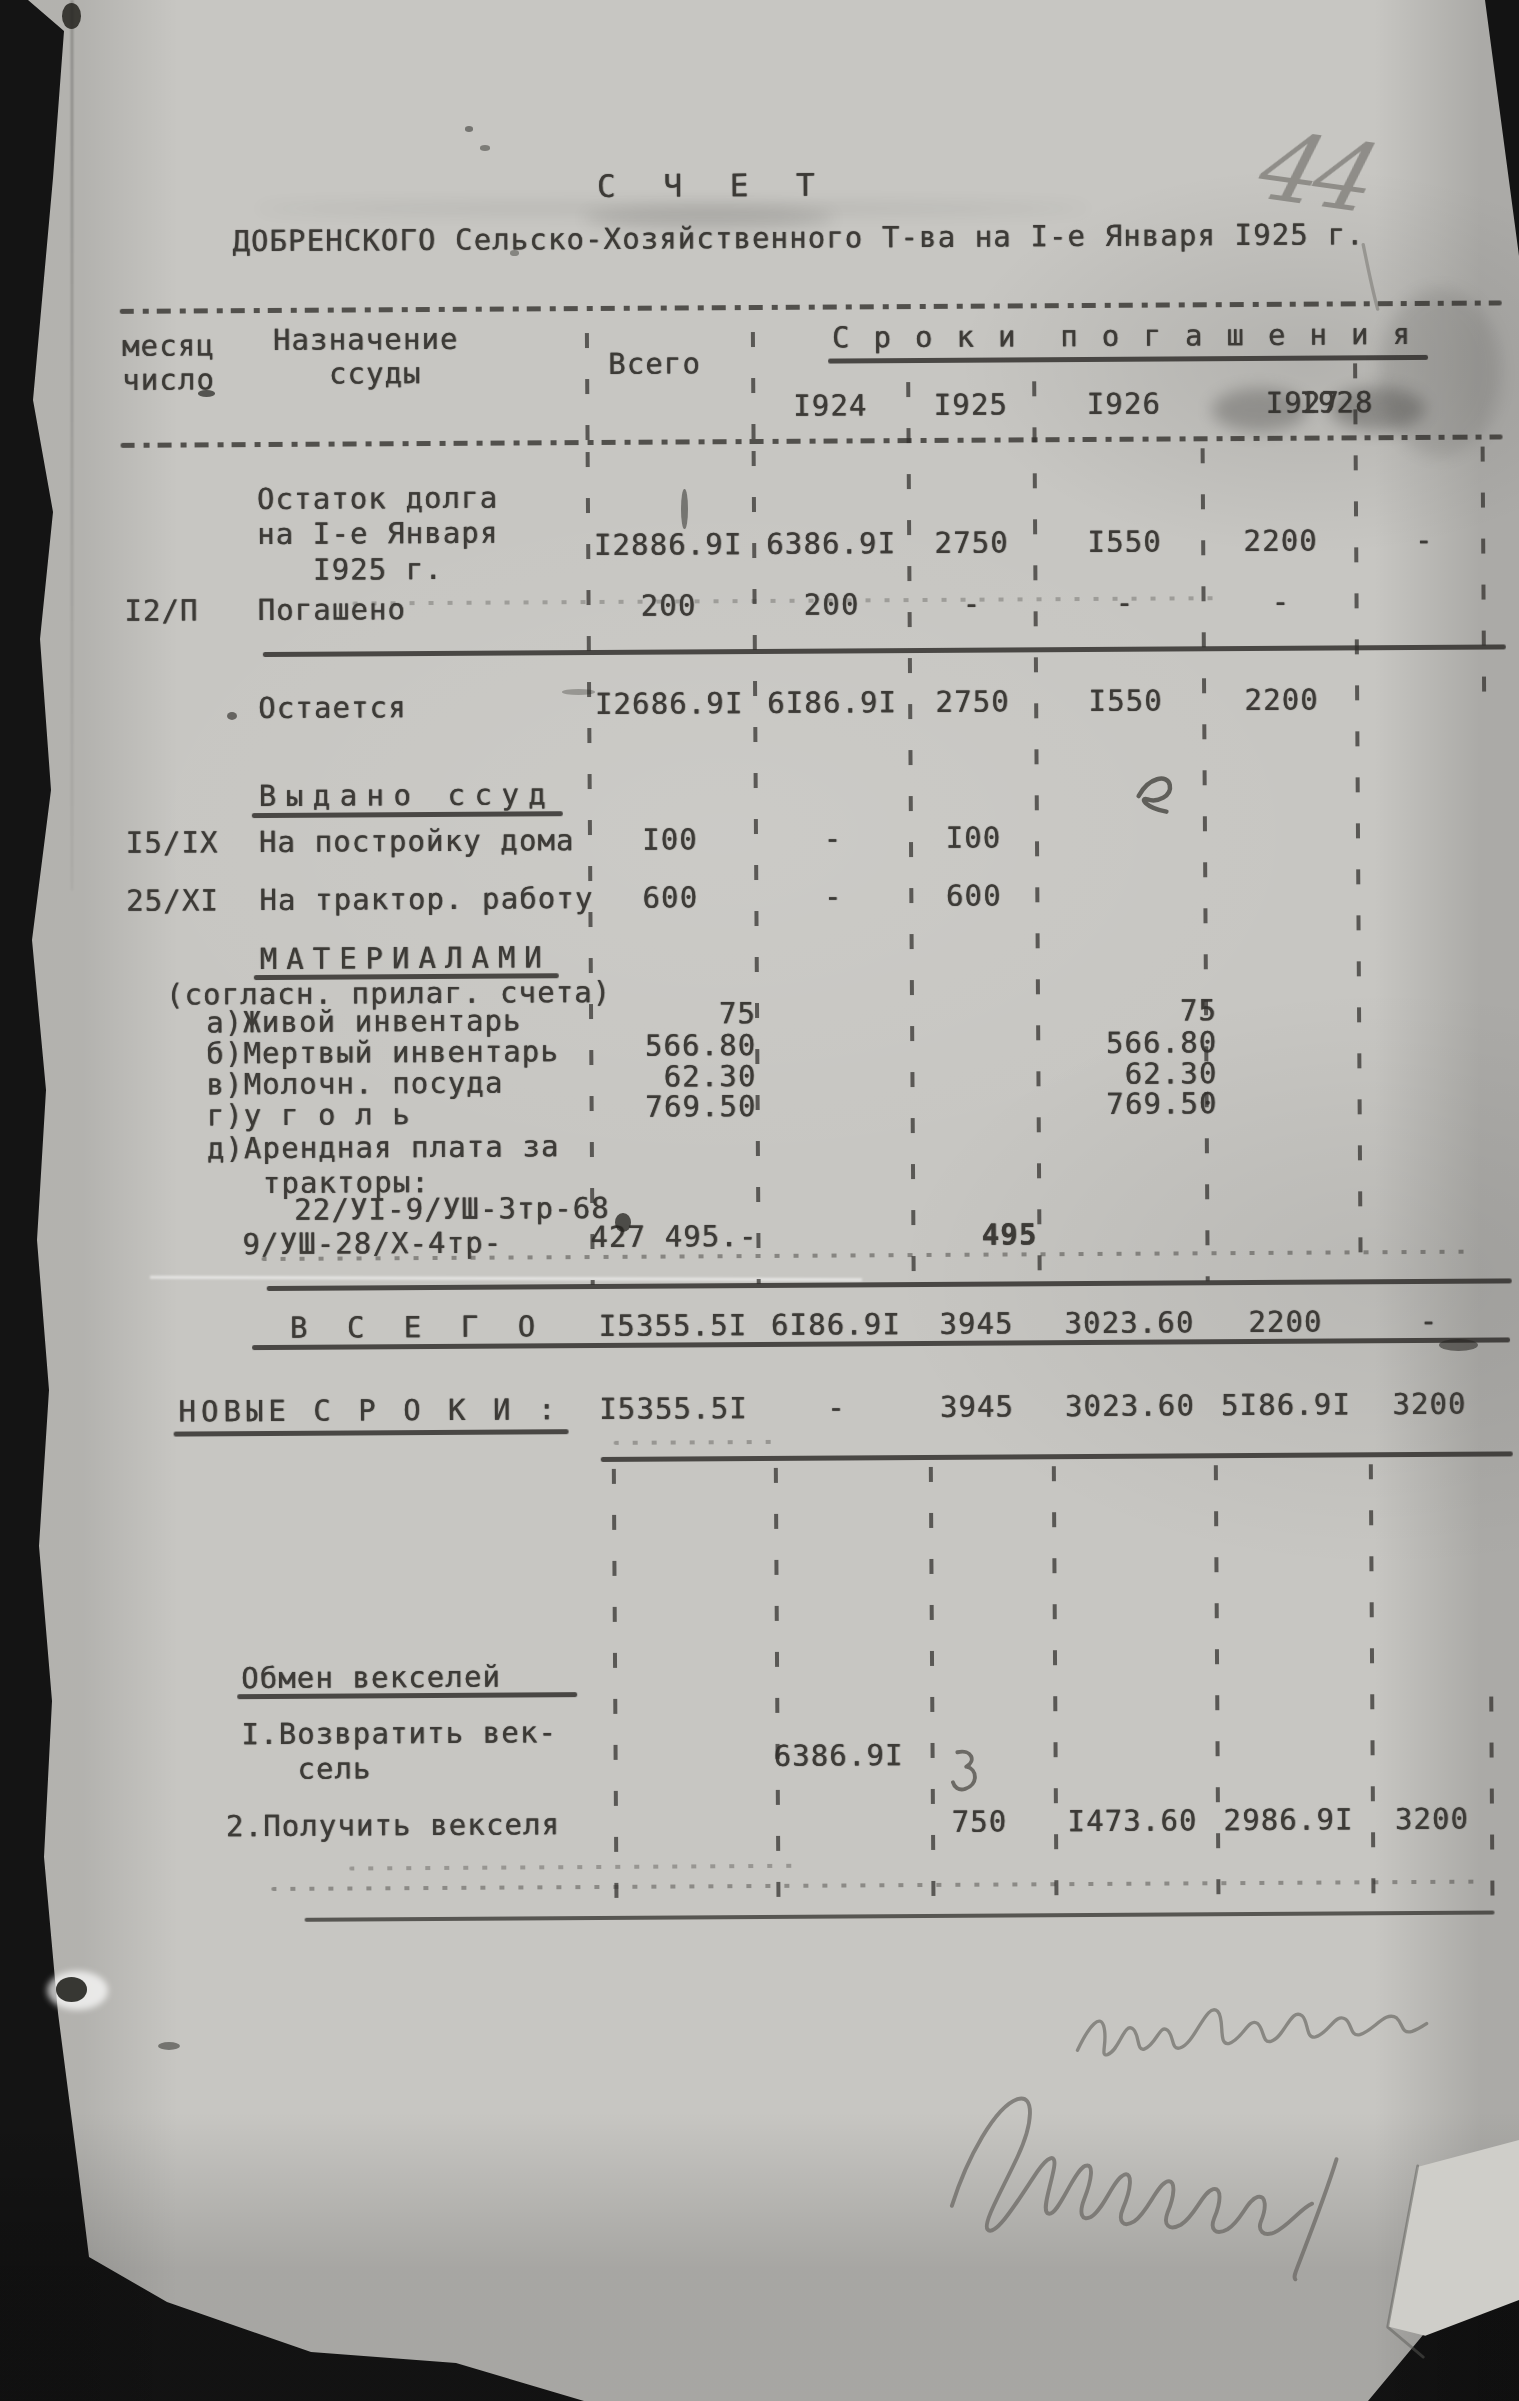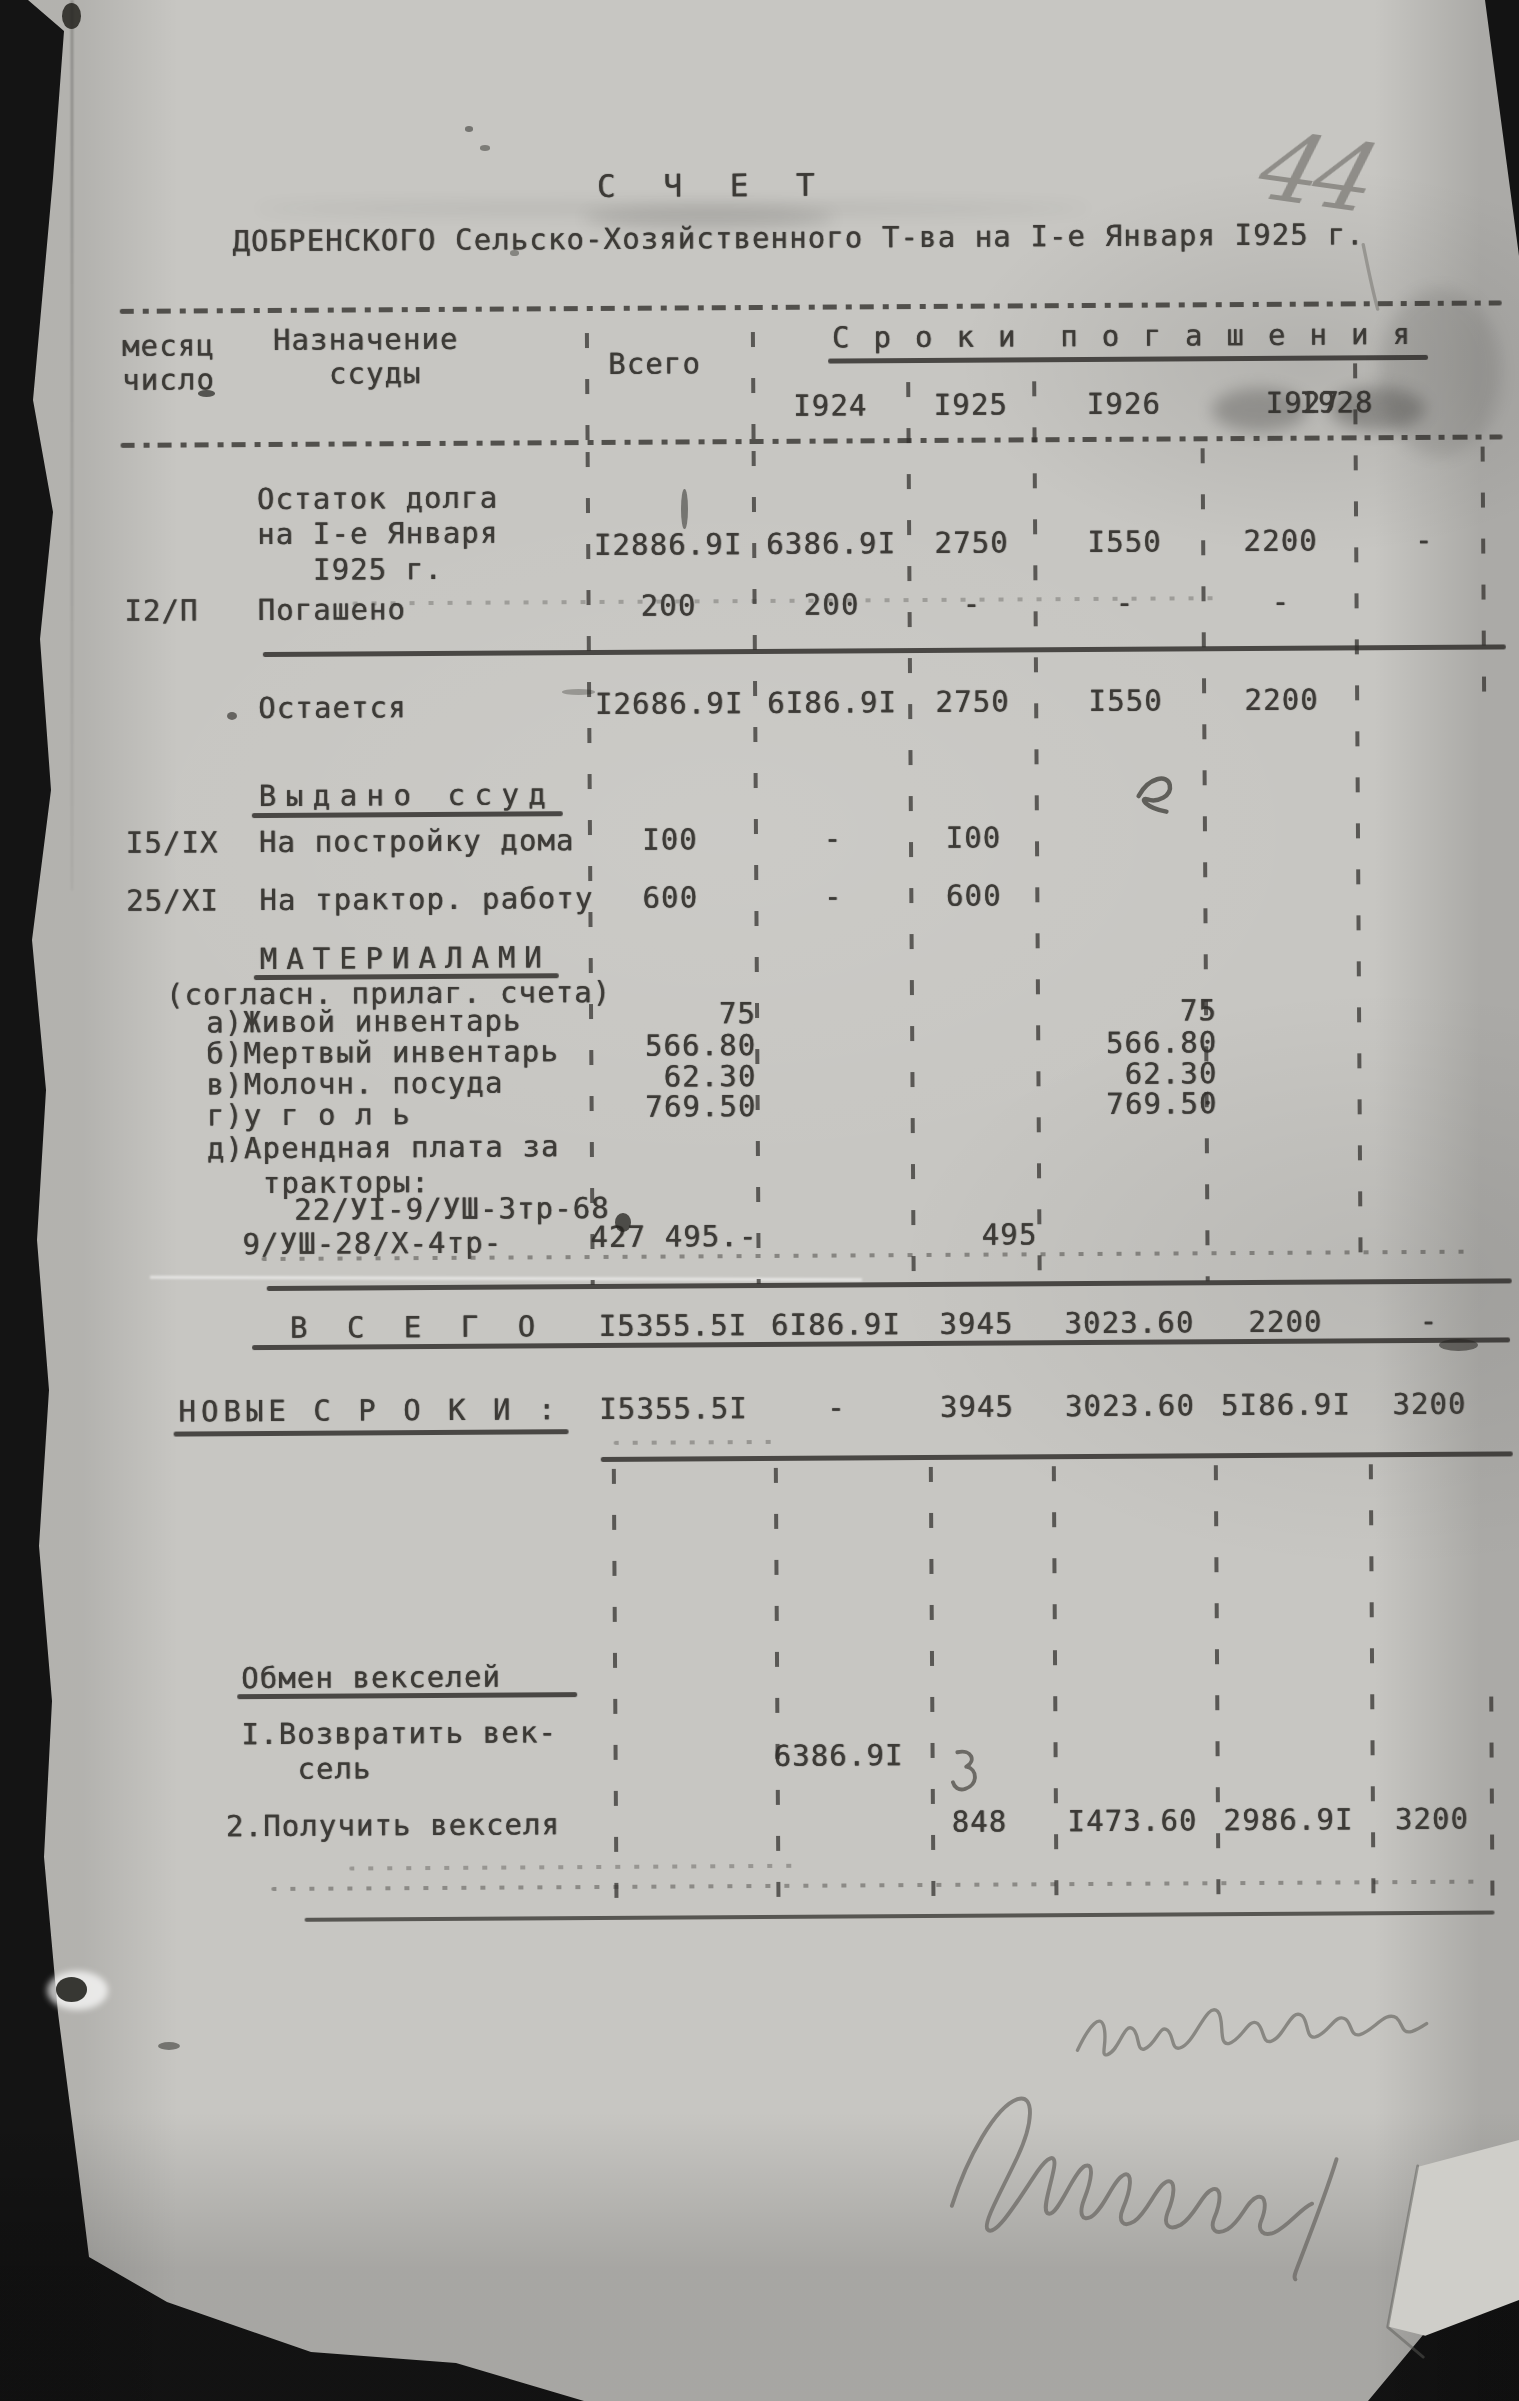--- a/index.html
+++ b/index.html
@@ -154,21 +154,21 @@
         <div class="">
           <div class="label" style="left: 207px; top: 1128px;">д)Арендная плата за
    тракторы:</div>
         </div>
         <div class="">
           <div class="label" style="left: 294px; top: 1190px;">22/УI-9/УШ-3тр-68</div>
         </div>
         <div class="">
           <div class="label" style="left: 242px; top: 1224px;">9/УШ-28/Х-4тр-</div>
           <div class="cell" style="left: 587px; top: 1219px; width: 170px; text-align: right; padding-right: 5.6px;">427 495.-</div>
-          <div class="cell" style="left: 914px; top: 1219px; width: 123px; text-align: right; padding-right: 5.6px;">495</div>
+          <div class="cell" style="left: 914px; top: 1219px; width: 123px; text-align: right; padding-right: 5.6px; font-weight: bold;">495</div>
         </div>
         <div class="">
           <div class="label" style="left: 289px; top: 1308px; letter-spacing: 11px;">В С Е Г О</div>
           <div class="cell" style="left: 587px; top: 1308px; width: 170px; text-align: center;">I5355.5I</div>
           <div class="cell" style="left: 757px; top: 1308px; width: 156px; text-align: center;">6I86.9I</div>
           <div class="cell" style="left: 914px; top: 1308px; width: 123px; text-align: center;">3945</div>
           <div class="cell" style="left: 1039px; top: 1308px; width: 179px; text-align: center;">3023.60</div>
           <div class="cell" style="left: 1208px; top: 1308px; width: 153px; text-align: center;">2200</div>
           <div class="cell" style="left: 1362px; top: 1308px; width: 132px; text-align: center;">-</div>
         </div>
@@ -186,21 +186,21 @@
           <div class="label" style="left: 238px; top: 1658px;">Обмен векселей</div>
           <div class="hline heavy" style="left: 234px; top: 1691px; width: 340px;"></div>
         </div>
         <div class="">
           <div class="label" style="left: 238px; top: 1714px;">I.Возвратить век-
    сель</div>
           <div class="cell" style="left: 757px; top: 1739px; width: 156px; text-align: center;">6386.9I</div>
         </div>
         <div class="">
           <div class="label" style="left: 222px; top: 1806px;">2.Получить векселя</div>
-          <div class="cell" style="left: 914px; top: 1806px; width: 123px; text-align: center;">848</div>
+          <div class="cell" style="left: 914px; top: 1806px; width: 123px; text-align: center;">750</div>
           <div class="cell" style="left: 1039px; top: 1806px; width: 179px; text-align: center;">I473.60</div>
           <div class="cell" style="left: 1208px; top: 1806px; width: 153px; text-align: center;">2986.9I</div>
           <div class="cell" style="left: 1362px; top: 1806px; width: 132px; text-align: center;">3200</div>
         </div>
       </div>
     <div id="rules">
         <div class="hline dashdot" style="left: 125px; top: 305px; width: 1382px;"></div>
         <div class="hline heavy" style="left: 833px; top: 359px; width: 600px;"></div>
         <div class="hline dashdot" style="left: 125px; top: 439px; width: 1382px;"></div>
         <div class="hline dotted" style="left: 356px; top: 599px; width: 867px; opacity: 0.35;"></div>

